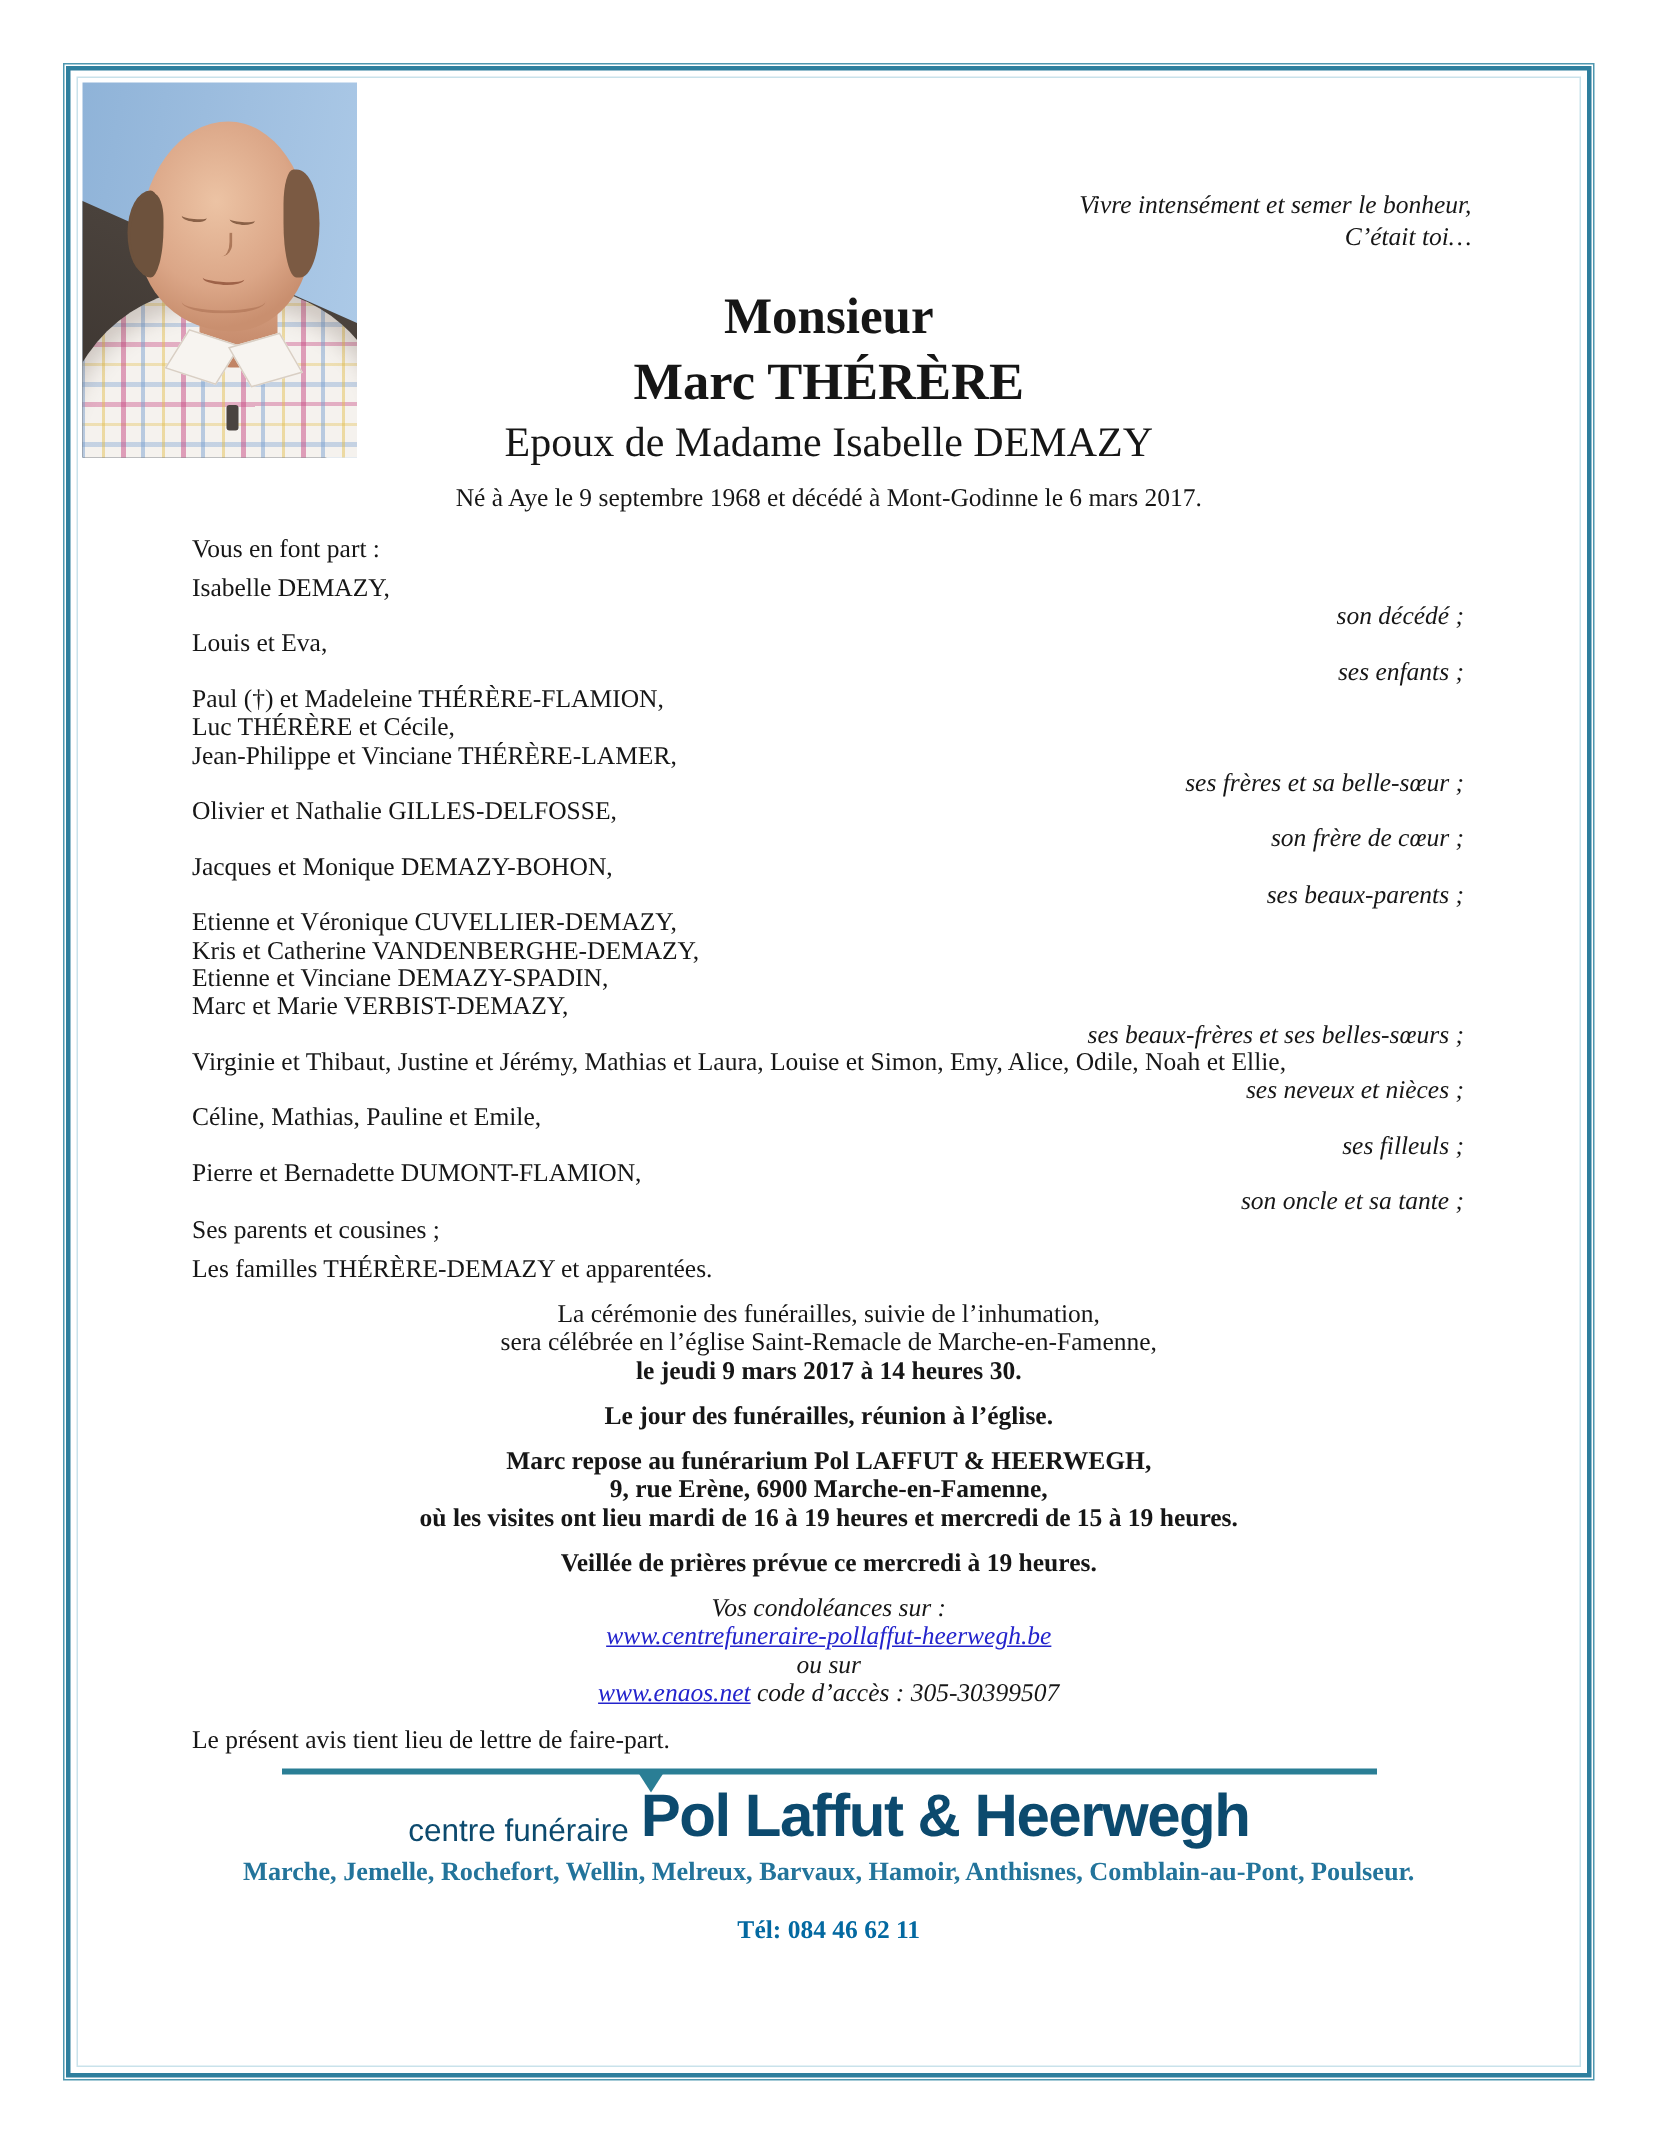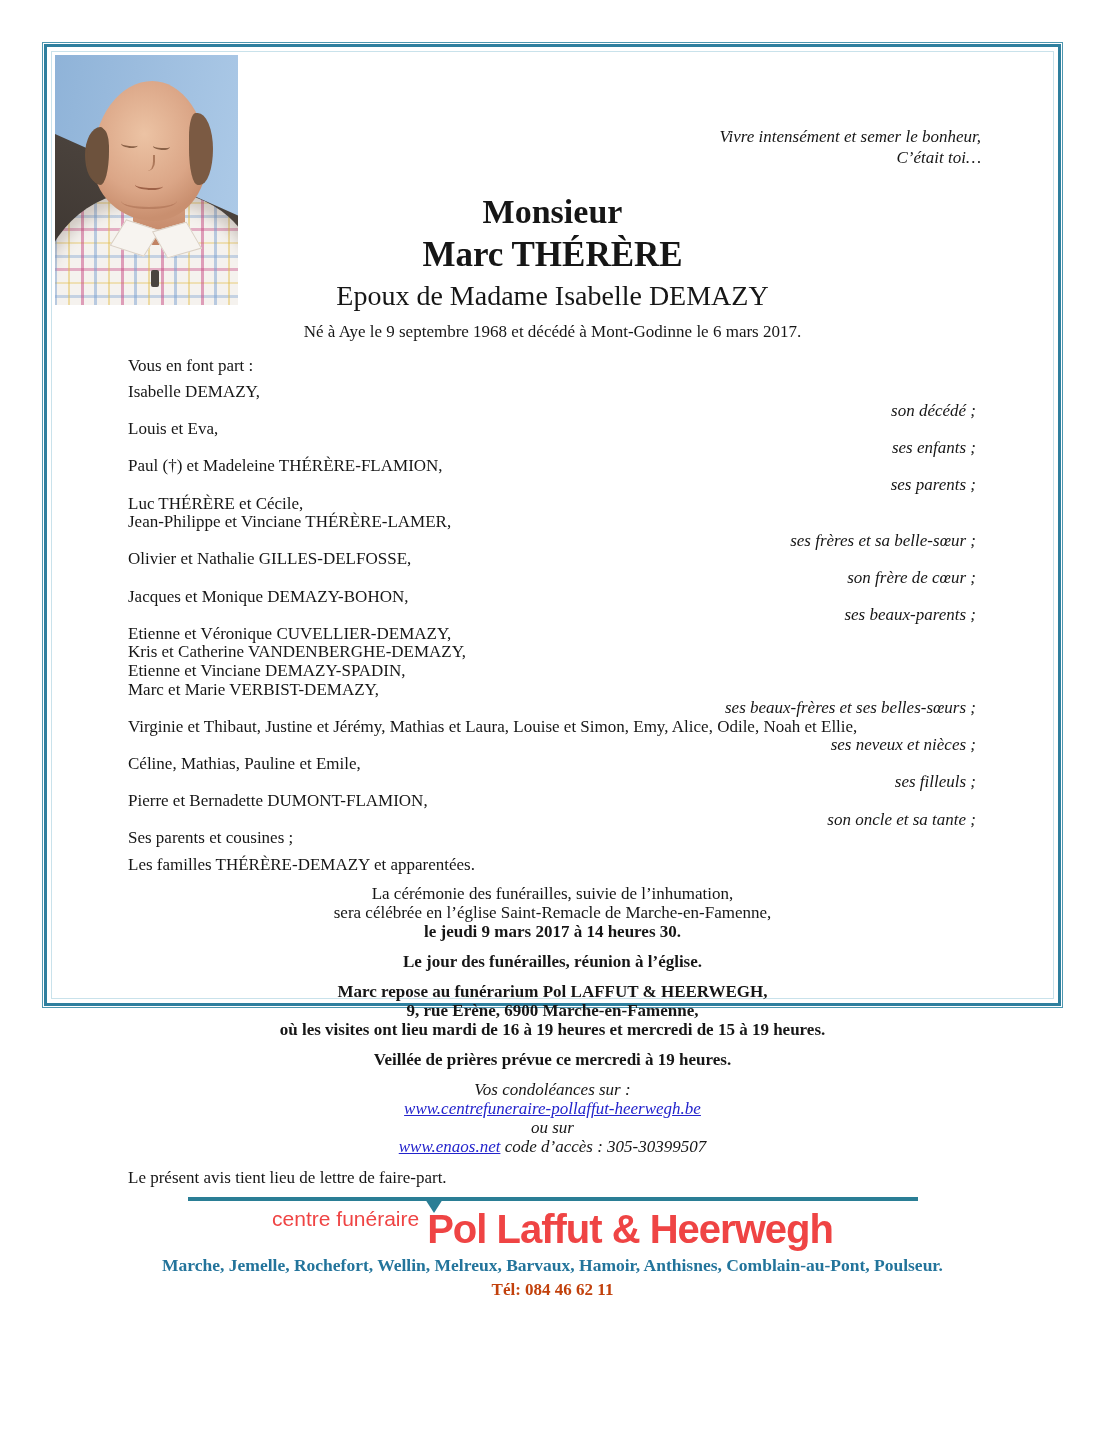--- a/index.html
+++ b/index.html
@@ -8,21 +8,21 @@
     position:relative;
     width:1105px; height:1430px;
     background:#ffffff;
     font-family:"Liberation Serif", serif;
     color:#161616;
     overflow:hidden;
   }
   
   .frame {
     position:absolute; left:42px; top:42px;
-    width:1021px; height:966px;
+    width:1021px; height:1345px;
     border:1px solid #4e97b0;
     padding:1px;
   }
   .frame-mid {
     width:100%; height:100%;
     border:3px solid #2e7f9e;
     padding:4px;
   }
   .frame-inner {
     position:relative;
@@ -140,42 +140,42 @@
 
   .condolences { margin-top:11px; text-align:center; font-style:italic; font-size:17px; line-height:19px; }
   .condolences a { color:#2323cc; }
 
   .closing { margin-top:12px; padding-left:76px; font-size:17px; line-height:19px; }
 
   .footer { margin-top:10px; text-align:center; }
   .rule { width:730px; height:4px; margin:0 auto; background:#2a7e95; }
   .logo-row {
     margin-top:6px;
-    display:flex; align-items:flex-start; justify-content:center;
-    color:#ef4444;
+    display:flex; align-items:flex-end; justify-content:center;
+    color:#0c4a6e;
     font-family:"Liberation Sans", sans-serif;
   }
   .logo-prefix { font-size:21px; font-weight:normal; margin-right:8px; }
   .logo-name { position:relative; font-size:40px; font-weight:bold; letter-spacing:-1px; line-height:44px; }
   .logo-triangle {
     position:absolute; left:-2px; top:-8px;
     width:0; height:0;
     border-left:9px solid transparent;
     border-right:9px solid transparent;
     border-top:14px solid #2a7e95;
   }
   .towns {
     margin-top:4px;
     color:#23749b; font-weight:bold;
     font-size:17.5px; line-height:20px;
     font-family:"Liberation Serif", serif;
   }
   .tel {
-    margin-top:5px;
-    color:#c2410c; font-weight:bold;
+    margin-top:20px;
+    color:#0369a1; font-weight:bold;
     font-size:17px; line-height:19px;
   }
 </style>
 </head>
 <body>
 
 <div class="page">
   <div class="frame">
     <div class="frame-mid">
       <div class="frame-inner">
@@ -216,21 +216,20 @@
             <div class="mourner-group">
               <div class="mourner-names">Isabelle DEMAZY,</div>
               <div class="mourner-relation">son décédé ;</div>
             </div>
             <div class="mourner-group">
               <div class="mourner-names">Louis et Eva,</div>
               <div class="mourner-relation">ses enfants ;</div>
             </div>
             <div class="mourner-group">
               <div class="mourner-names">Paul (†) et Madeleine THÉRÈRE-FLAMION,</div>
-              <div class="mourner-relation">ses parents ;</div>
             </div>
             <div class="mourner-group">
               <div class="mourner-names">Luc THÉRÈRE et Cécile,</div>
               <div class="mourner-names">Jean-Philippe et Vinciane THÉRÈRE-LAMER,</div>
               <div class="mourner-relation">ses frères et sa belle-sœur ;</div>
             </div>
             <div class="mourner-group">
               <div class="mourner-names">Olivier et Nathalie GILLES-DELFOSSE,</div>
               <div class="mourner-relation">son frère de cœur ;</div>
             </div>

